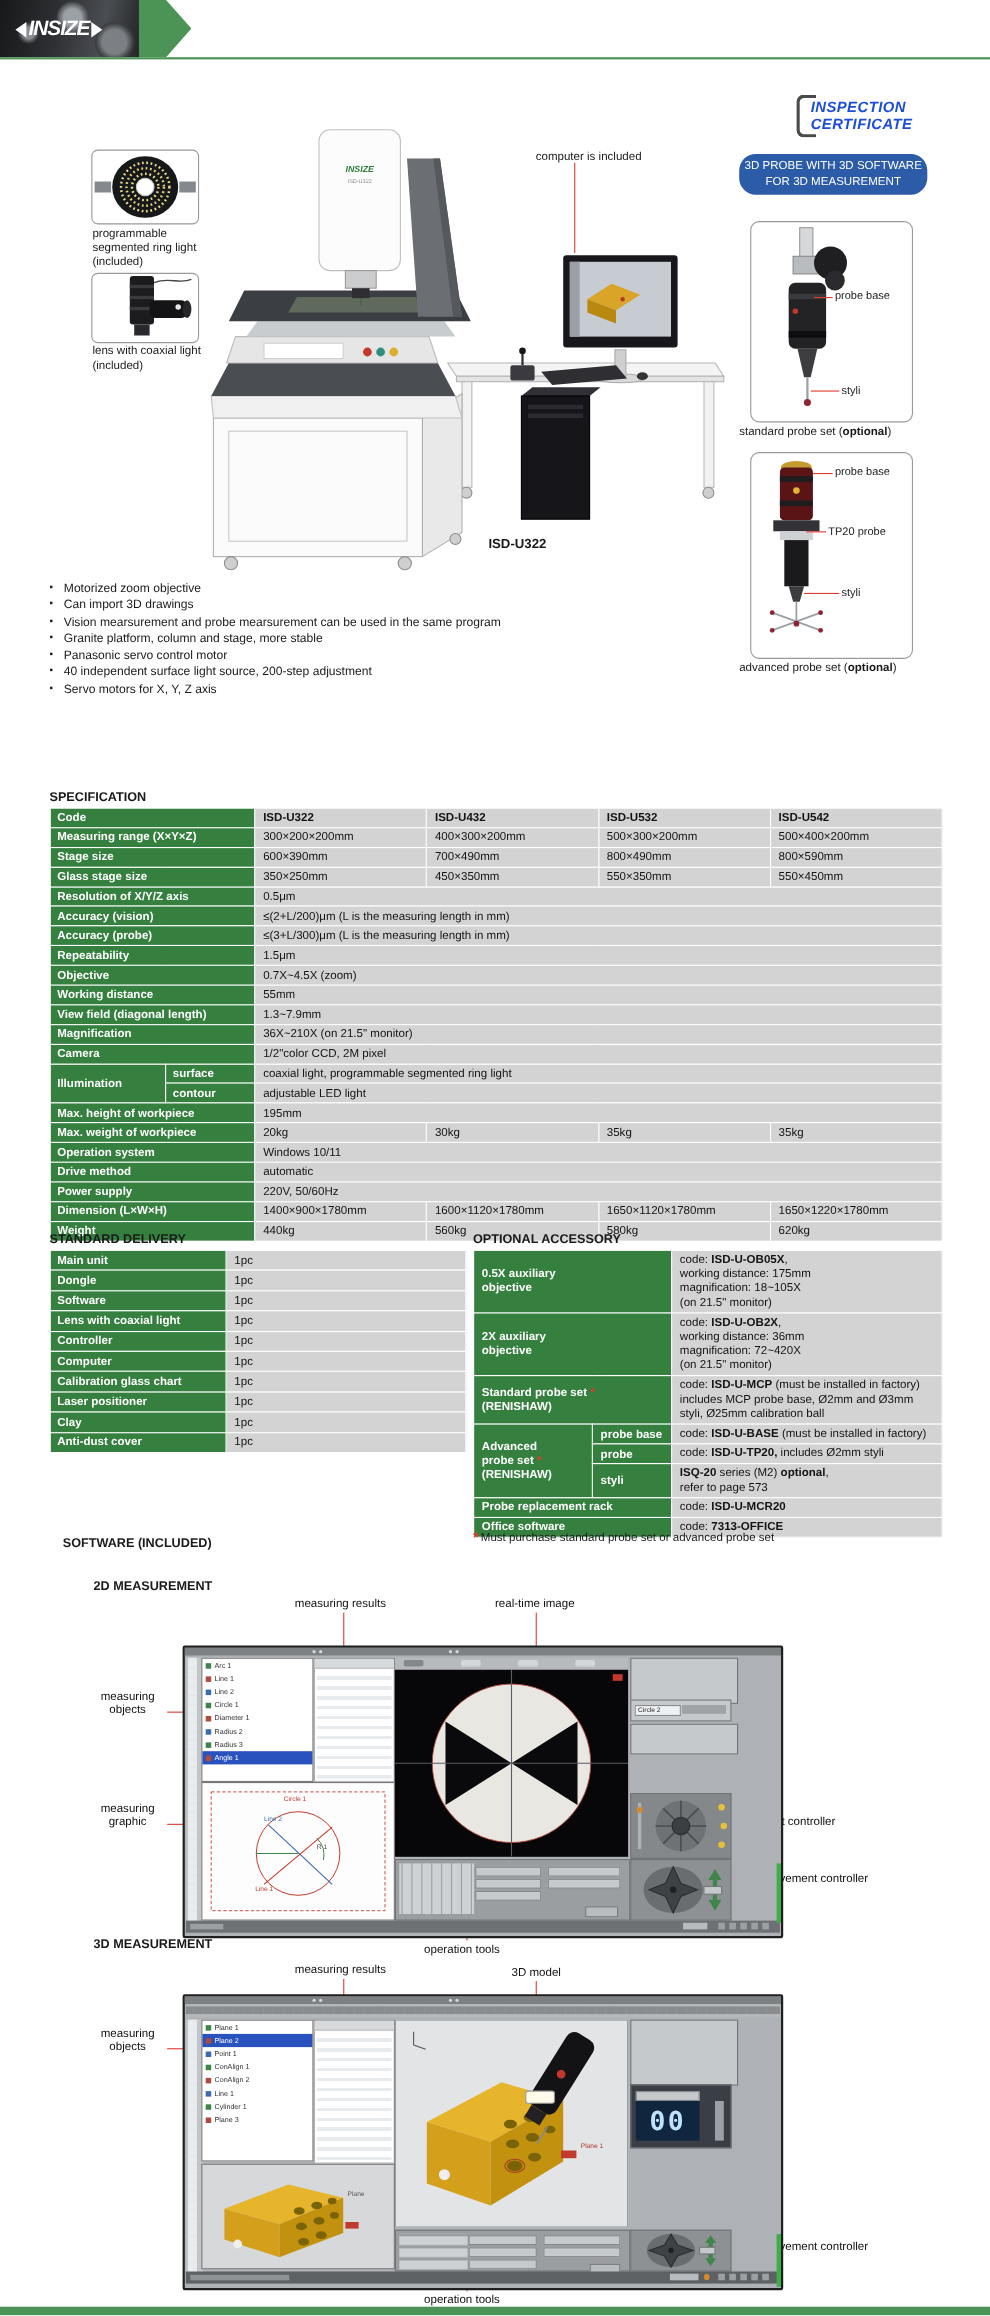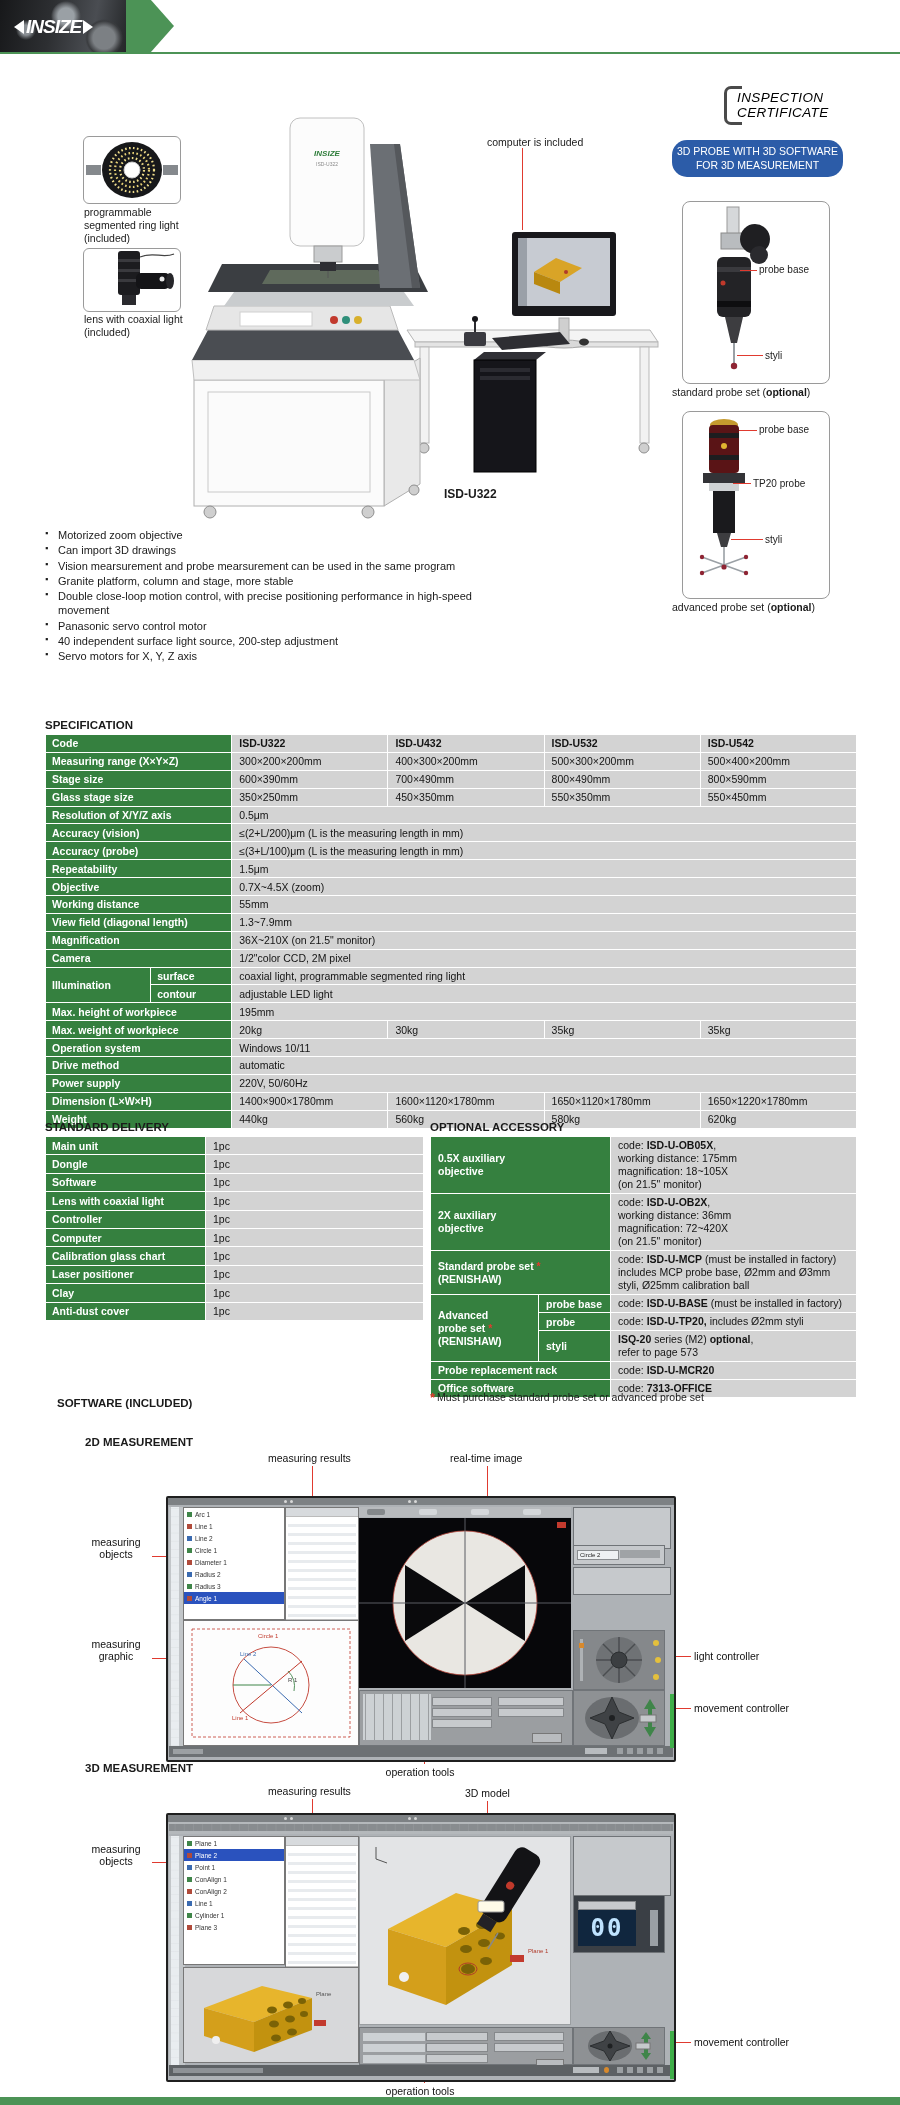--- a/index.html
+++ b/index.html
@@ -18,21 +18,21 @@
   .hdr-line{position:absolute;left:0;top:52px;width:900px;height:2px;background:#4c9356;}
   .logo{position:absolute;left:14px;top:16px;display:flex;align-items:center;gap:2px;}
   .logo .al{width:0;height:0;border-top:7px solid transparent;border-bottom:7px solid transparent;border-right:10px solid #fff;}
   .logo .ar{width:0;height:0;border-top:7px solid transparent;border-bottom:7px solid transparent;border-left:10px solid #fff;}
   .logo .lt{color:#fff;font-weight:bold;font-style:italic;font-size:19px;letter-spacing:-1px;}
 
   .page-title{position:absolute;left:45px;top:62px;font-size:17px;font-weight:bold;letter-spacing:.2px;}
 
   .cert{position:absolute;left:724px;top:86px;display:flex;align-items:center;}
   .cert-bracket{width:15px;height:33px;border:3px solid #4a4a4a;border-right:none;border-radius:7px 0 0 7px;margin-right:-5px;}
-  .cert-text{color:#000000;font-style:italic;font-weight:normal;font-size:13.5px;line-height:1.05;letter-spacing:.4px;}
+  .cert-text{color:#1d4ed8;font-style:italic;font-weight:bold;font-size:13.5px;line-height:1.05;letter-spacing:.4px;}
 
   .blue-banner{position:absolute;left:672px;top:140px;width:167px;background:#2c5ca8;color:#fff;
     font-size:10.5px;text-align:center;line-height:1.3;padding:5px 2px;border-radius:15px;}
 
   
   .imgbox{position:absolute;border:1px solid #9a9a9a;border-radius:6px;background:#fff;overflow:hidden;}
   .cap{position:absolute;font-size:10.5px;line-height:1.22;}
   .note{position:absolute;font-size:10.5px;}
   .rl{position:absolute;background:#e03a2f;}
   .model-label{position:absolute;left:444px;top:487px;font-size:12px;font-weight:bold;}
@@ -58,21 +58,21 @@
   .deliv td{height:15.4px;}
   .opt td{padding:2px 7px;}
   .opt .ln{line-height:1.24;}
   .b{font-weight:bold;}
   .red{color:#e23b2e;}
   .footnote{position:absolute;font-size:10.5px;}
   .footnote .star{color:#e23b2e;font-weight:bold;font-size:13px;vertical-align:-1px;margin-right:2px;}
 
   
   .ann{position:absolute;font-size:10.5px;color:#111;}
-  .win{position:absolute;background:#aeb2b6;border:2px solid #1f1f1f;border-radius:2px;}
+  .win{position:absolute;background:#aeb2b6;border:2px solid #1f1f1f;border-radius:2px;padding-left:36px;}
   .tb{position:absolute;left:0;right:0;top:0;height:7px;background:#7d8184;}
   .tb i{position:absolute;top:2px;width:3px;height:3px;background:#d8d8d8;border-radius:50%;}
   .strip{position:absolute;left:1px;top:9px;bottom:12px;width:12px;background:#c2c6c9;
     background-image:linear-gradient(#e9edf0,#e9edf0);background-size:8px 8px;background-repeat:space;background-origin:content-box;padding:2px;}
   .panel{position:absolute;background:#fff;border:1px solid #777;}
   .gpanel{position:absolute;background:#9b9ea1;border:1px solid #707478;}
   .trow{display:flex;align-items:center;gap:3px;height:12px;padding-left:3px;font-size:6.5px;color:#333;white-space:nowrap;overflow:hidden;}
   .trow.sel{background:#2a52be;color:#fff;}
   .tico{width:5px;height:5px;background:#b04a3a;flex:0 0 auto;}
   .trow:nth-child(3n) .tico{background:#3a6ab0;}
@@ -259,21 +259,20 @@
     <div class="probe-lab" style="left:82px;top:122px;">styli</div>
     <div class="rl" style="left:48px;top:127px;width:32px;height:1px;"></div>
   </div>
   <div class="probe-cap" style="left:672px;top:601px;width:166px;"><span>advanced probe set (</span><span class="b">optional</span><span>)</span></div>
 
   <div class="features">
       <div class="feat">Motorized zoom objective</div>
       <div class="feat">Can import 3D drawings</div>
       <div class="feat">Vision mearsurement and probe mearsurement can be used in the same program</div>
       <div class="feat">Granite platform, column and stage, more stable</div>
-      <div class="feat">Double close-loop motion control, with precise positioning performance in high-speed movement</div>
       <div class="feat">Panasonic servo control motor</div>
       <div class="feat">40 independent surface light source, 200-step adjustment</div>
       <div class="feat">Servo motors for X, Y, Z axis</div>
     </div>
 
   <div class="sect-h" style="left:45px;top:719px;">SPECIFICATION</div>
   <table class="gtab spec" style="left:45px;top:734px;width:812px;">
     <colgroup>
         <col style="width:105px">
         <col style="width:81px">
@@ -314,21 +313,21 @@
     <tr>
           <td class="g" colspan="2">Resolution of X/Y/Z axis</td>
         <td class="v" colspan="4">0.5μm</td>
         </tr>
     <tr>
           <td class="g" colspan="2">Accuracy (vision)</td>
         <td class="v" colspan="4">≤(2+L/200)μm (L is the measuring length in mm)</td>
         </tr>
     <tr>
           <td class="g" colspan="2">Accuracy (probe)</td>
-        <td class="v" colspan="4">≤(3+L/100)μm (L is the measuring length in mm)</td>
+        <td class="v" colspan="4">≤(3+L/300)μm (L is the measuring length in mm)</td>
         </tr>
     <tr>
           <td class="g" colspan="2">Repeatability</td>
         <td class="v" colspan="4">1.5μm</td>
         </tr>
     <tr>
           <td class="g" colspan="2">Objective</td>
         <td class="v" colspan="4">0.7X~4.5X (zoom)</td>
         </tr>
     <tr>

